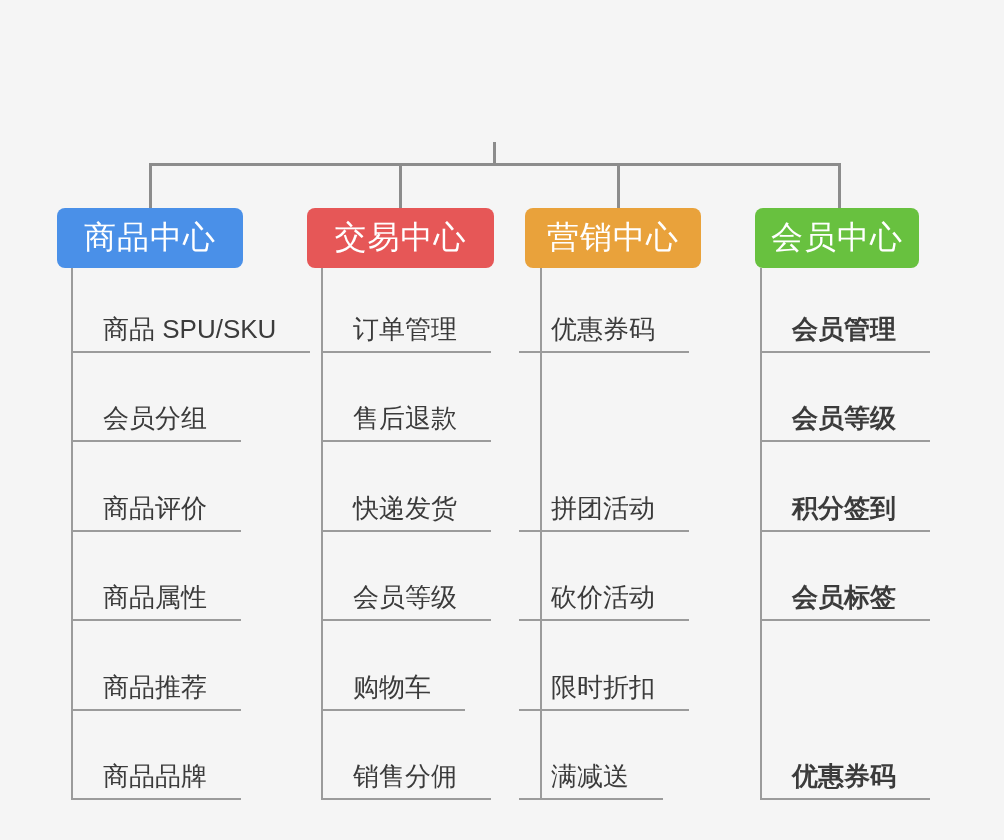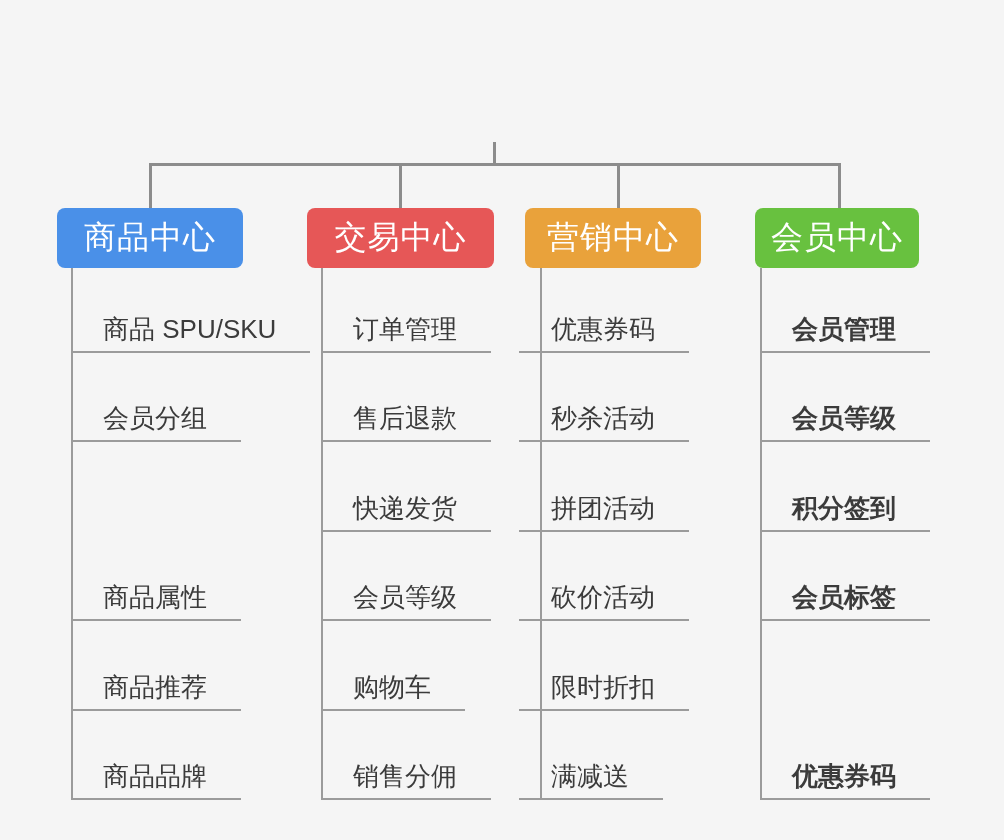--- a/index.html
+++ b/index.html
@@ -107,33 +107,33 @@
   <div class="spine sc4"></div>
 
 
   <div class="bbox b1" style="background-color: rgb(74, 144, 232);">商品中心</div>
   <div class="bbox b2" style="background-color: rgb(230, 87, 87);">交易中心</div>
   <div class="bbox b3" style="background-color: rgb(233, 162, 59);">营销中心</div>
   <div class="bbox b4" style="background-color: rgb(104, 193, 63);">会员中心</div>
 
   <div class="leaf lc1 r0">商品 SPU/SKU</div>
   <div class="leaf lc1 r1">会员分组</div>
+  <div class="leaf lc1 r2">商品评价</div>
   <div class="leaf lc1 r3">商品属性</div>
   <div class="leaf lc1 r4">商品推荐</div>
   <div class="leaf lc1 r5">商品品牌</div>
 
   <div class="leaf lc2 r0">订单管理</div>
   <div class="leaf lc2 r1">售后退款</div>
   <div class="leaf lc2 r2">快递发货</div>
   <div class="leaf lc2 r3">会员等级</div>
   <div class="leaf lc2 r4">购物车</div>
   <div class="leaf lc2 r5">销售分佣</div>
 
   <div class="leaf lc3 r0">优惠券码</div>
-  <div class="leaf lc3 r1">秒杀活动</div>
   <div class="leaf lc3 r2">拼团活动</div>
   <div class="leaf lc3 r3">砍价活动</div>
   <div class="leaf lc3 r4">限时折扣</div>
   <div class="leaf lc3 r5">满减送</div>
 
   <div class="leaf lc4 r0">会员管理</div>
   <div class="leaf lc4 r1">会员等级</div>
   <div class="leaf lc4 r2">积分签到</div>
   <div class="leaf lc4 r3">会员标签</div>
   <div class="leaf lc4 r5">优惠券码</div>

